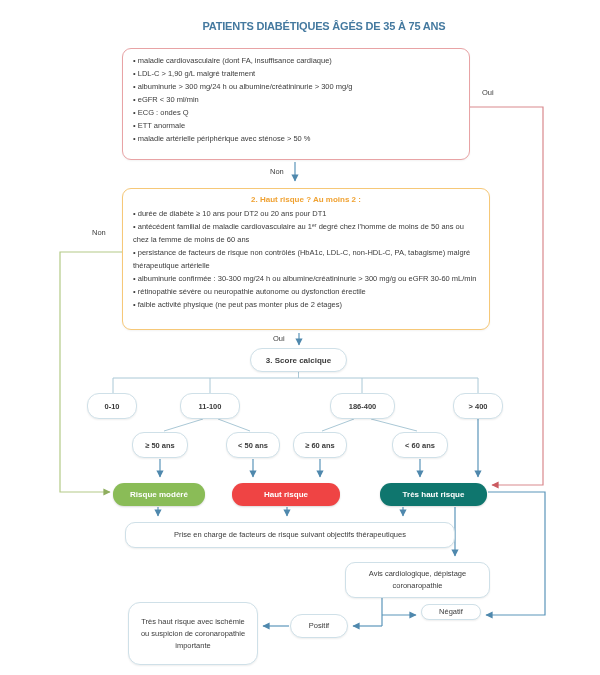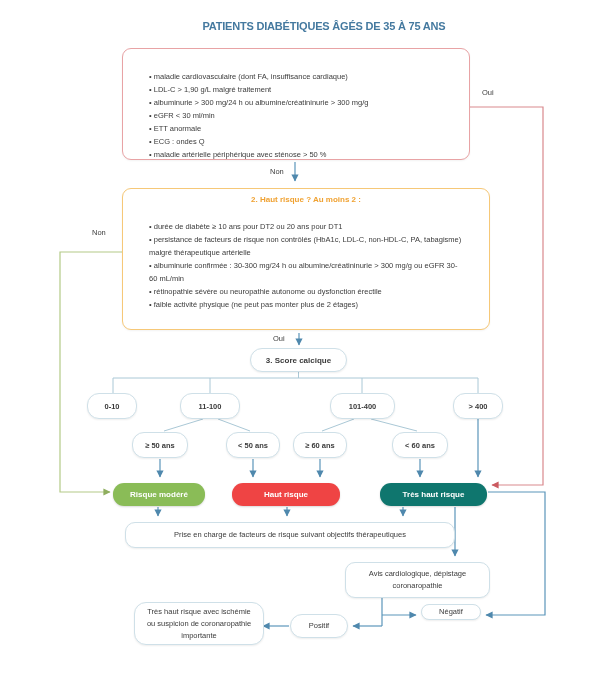--- a/index.html
+++ b/index.html
@@ -14,21 +14,21 @@
   .page-title{
     left:0;top:20px;width:600px;text-align:center;
     font-size:11px;font-weight:bold;letter-spacing:-0.2px;color:#44799f;margin-left:24px;
   }
 
   .criteria{
     border-radius:9px;padding:5px 10px 4px 10px;box-sizing:border-box;
     box-shadow:0 1px 2px rgba(0,0,0,0.05);
   }
   .criteria .box-title{font-size:8px;font-weight:bold;text-align:center;margin:1px 0 3px 0;}
-  .criteria ul{list-style:none;margin:16px;padding:0;}
+  .criteria ul{list-style:none;margin:0;padding:0;}
   .criteria li{font-size:7.5px;line-height:13px;color:#3b3b3b;}
   .criteria li::before{content:"• ";}
   .box1{left:122px;top:48px;width:348px;height:112px;border:1px solid #e8a3a5;}
   .box1 .box-title{color:#e0555b;}
   .box2{left:122px;top:188px;width:368px;height:142px;border:1px solid #f6c878;}
   .box2 .box-title{color:#f0a232;}
 
   .flow-label{font-size:7.5px;color:#3b3b3b;z-index:1;position:absolute;}
 
   .pill{
@@ -58,21 +58,21 @@
 
   .outcome{
     border:1px solid #cfe0e8;border-radius:10px;display:flex;align-items:center;justify-content:center;
     font-size:7.5px;color:#3b3b3b;text-align:center;box-sizing:border-box;line-height:12px;
     box-shadow:0 1px 2px rgba(0,0,0,0.07);
   }
   .management{left:125px;top:522px;width:330px;height:26px;}
   .cardio{left:345px;top:562px;width:145px;height:36px;padding:2px 14px;}
   .negatif{left:421px;top:604px;width:60px;height:16px;border-radius:11px;}
   .positif{left:290px;top:614px;width:58px;height:24px;border-radius:12px;}
-  .ischemia{left:134px;top:602px;width:130px;height:43px;padding:0 8px;border-radius:12px;}
+  .ischemia{left:128px;top:602px;width:130px;height:63px;padding:0 8px;border-radius:12px;}
 </style>
 </head>
 <body>
 
 <svg id="wires" width="600" height="675">
   <defs>
     <marker id="mB" markerWidth="7" markerHeight="7" refX="5.5" refY="3" orient="auto">
       <path d="M0,0 L6,3 L0,6 Z" fill="#4f88ad"></path>
     </marker>
     <marker id="mR" markerWidth="7" markerHeight="7" refX="5.5" refY="3" orient="auto">
@@ -121,48 +121,49 @@
 </svg>
 
 <div class="abs page-title" style="z-index:1;">PATIENTS DIABÉTIQUES ÂGÉS DE 35 À 75 ANS</div>
 
 <div class="node criteria box1">
   <ul>
     <li>maladie cardiovasculaire (dont FA, insuffisance cardiaque)</li>
     <li>LDL-C &gt; 1,90 g/L malgré traitement</li>
     <li>albuminurie &gt; 300 mg/24 h ou albumine/créatininurie &gt; 300 mg/g</li>
     <li>eGFR &lt; 30 ml/min</li>
+    <li>ECG : ondes Q</li>
     <li>ETT anormale</li>
-    <li>ECG : ondes Q</li>
     <li>maladie artérielle périphérique avec sténose &gt; 50 %</li>
   </ul>
 </div>
 
 <div class="flow-label" style="left:270px;top:167px;">Non</div>
 <div class="flow-label" style="left:482px;top:88px;">Oui</div>
 
 <div class="node criteria box2">
   <div class="box-title">2. Haut risque ? Au moins 2 :</div>
   <ul>
     <li>durée de diabète ≥ 10 ans pour DT2 ou 20 ans pour DT1</li>
+    <li>antécédent familial de maladie cardiovasculaire au 1ᵉʳ degré chez l'homme de moins de 50 ans ou chez la femme de moins de 60 ans</li>
     <li>persistance de facteurs de risque non contrôlés (HbA1c, LDL-C, non-HDL-C, PA, tabagisme) malgré thérapeutique artérielle</li>
     <li>albuminurie confirmée : 30-300 mg/24 h ou albumine/créatininurie &gt; 300 mg/g ou eGFR 30-60 mL/min</li>
     <li>rétinopathie sévère ou neuropathie autonome ou dysfonction érectile</li>
     <li>faible activité physique (ne peut pas monter plus de 2 étages)</li>
   </ul>
 </div>
 
 <div class="flow-label" style="left:92px;top:228px;">Non</div>
 <div class="flow-label" style="left:273px;top:334px;">Oui</div>
 
 <div class="node pill score-box">3. Score calcique</div>
 
 <div class="node pill cat-1">0-10</div>
 <div class="node pill cat-2">11-100</div>
-<div class="node pill cat-3">101-400</div>
+<div class="node pill cat-3">186-400</div>
 <div class="node pill cat-4">&gt; 400</div>
 
 <div class="node pill age-1">≥ 50 ans</div>
 <div class="node pill age-2">&lt; 50 ans</div>
 <div class="node pill age-3">≥ 60 ans</div>
 <div class="node pill age-4">&lt; 60 ans</div>
 
 <div class="node risk-pill risk-moderate">Risque modéré</div>
 <div class="node risk-pill risk-high">Haut risque</div>
 <div class="node risk-pill risk-veryhigh">Très haut risque</div>

